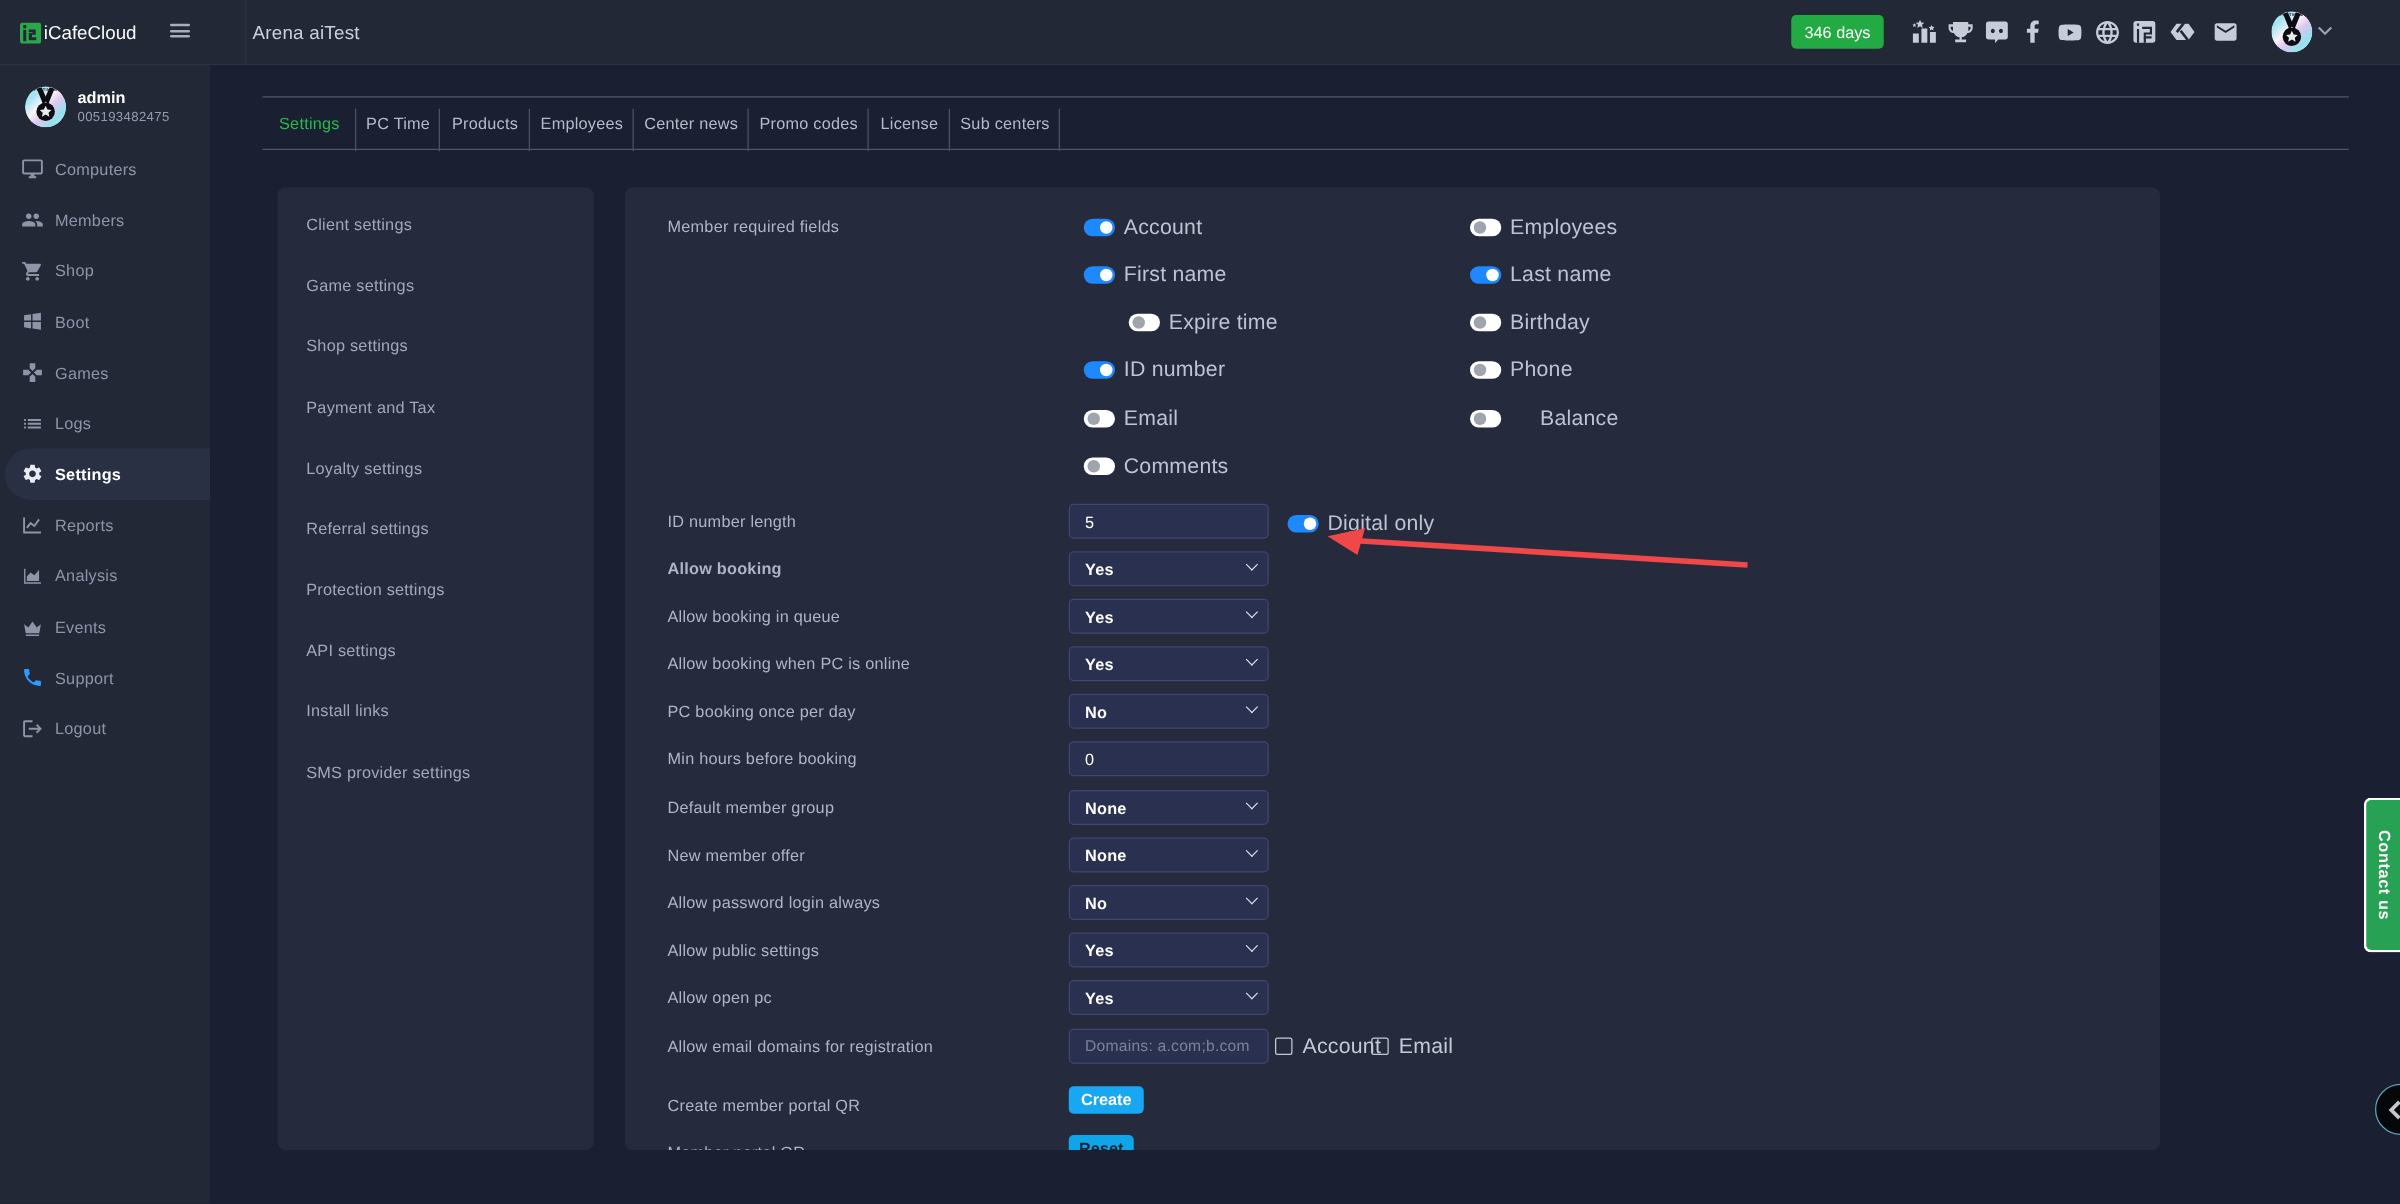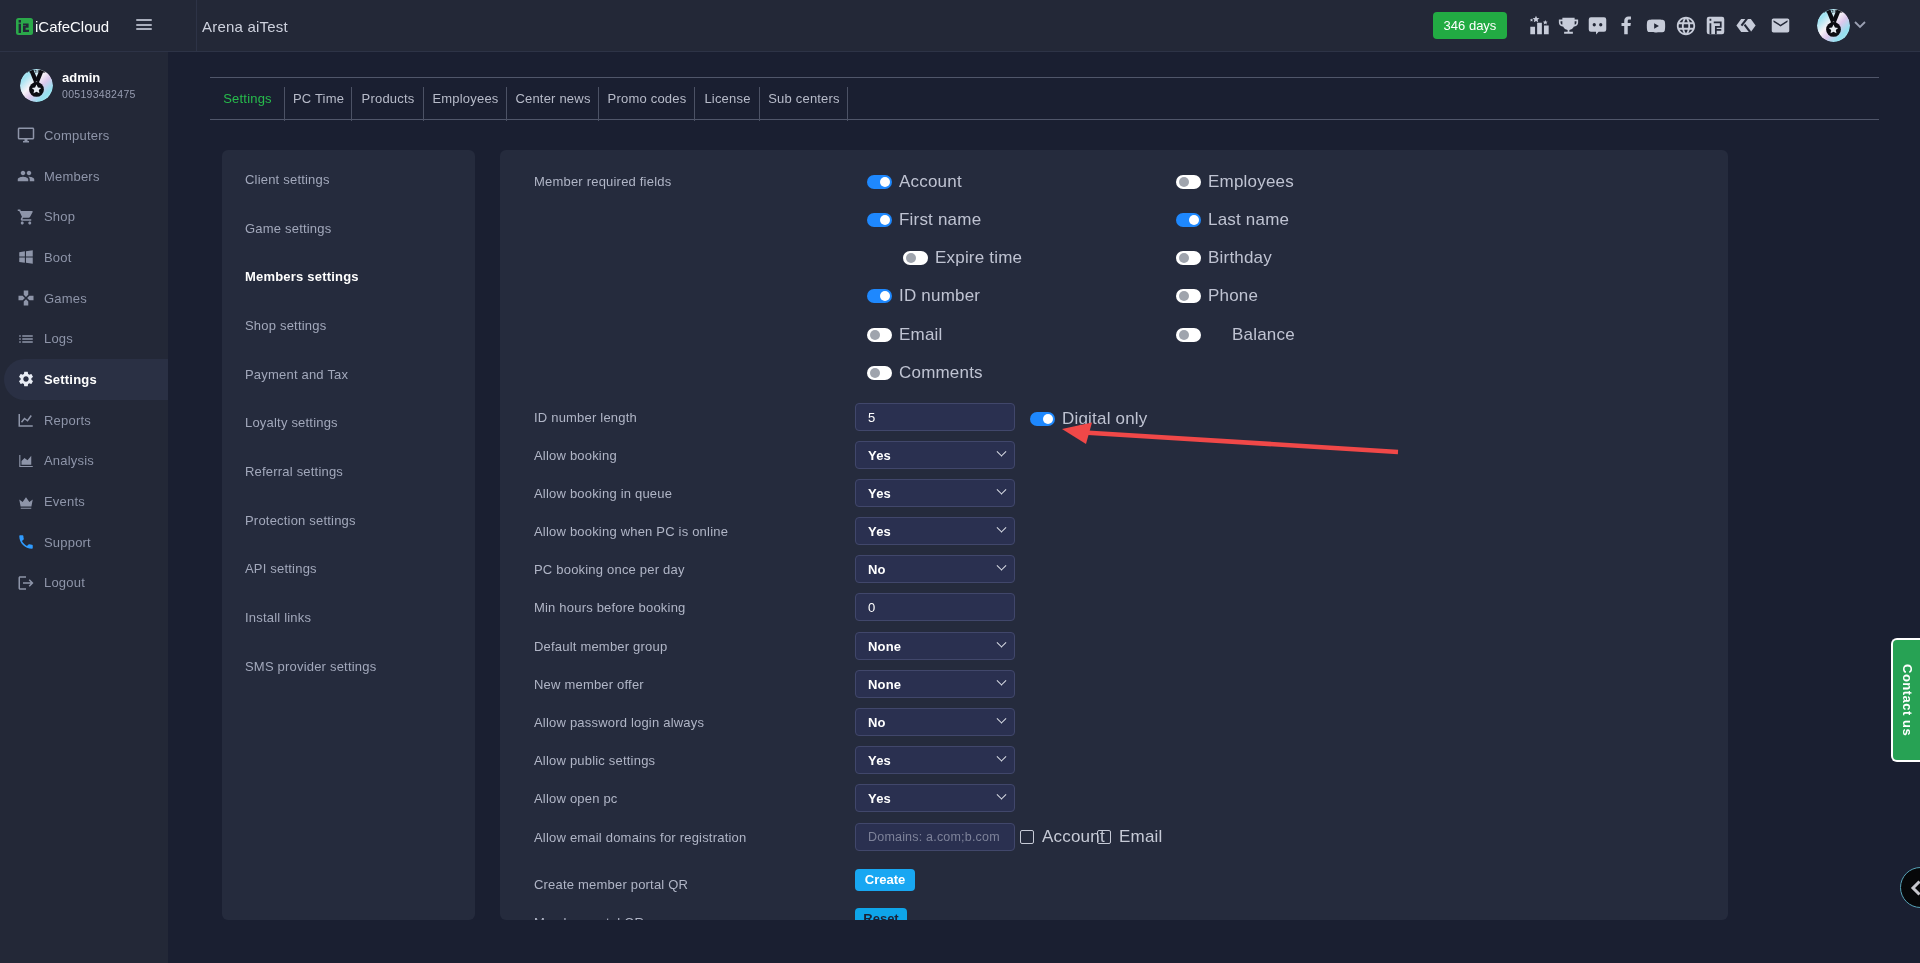--- a/index.html
+++ b/index.html
@@ -65,21 +65,20 @@
       <div class="tab" style="width:72px;">Products</div>
       <div class="tab" style="width:83px;">Employees</div>
       <div class="tab" style="width:92px;">Center news</div>
       <div class="tab" style="width:96px;">Promo codes</div>
       <div class="tab" style="width:65px;">License</div>
       <div class="tab" style="width:88px;">Sub centers</div>
   </div>
   <div class="navcard">
     <div>Client settings</div>
     <div>Game settings</div>
-    <div class="sel">Members settings</div>
     <div>Shop settings</div>
     <div>Payment and Tax</div>
     <div>Loyalty settings</div>
     <div>Referral settings</div>
     <div>Protection settings</div>
     <div>API settings</div>
     <div>Install links</div>
     <div>SMS provider settings</div>
   </div>
   <div class="formcard">
@@ -157,21 +156,21 @@
     <div class="tglrow" style="left:530px; top:269px;">
         <div class="tgl on">
           <div class="knob"></div>
         </div>
         <div class="tgl-lb">Digital only</div>
       </div>
     <svg style="position:absolute; left:560px; top:271px;" width="345" height="40">
       <line x1="16" y1="11" x2="338" y2="31" stroke="#f04848" stroke-width="4.6"></line>
       <polygon points="2,8 32,1.5 26,23" fill="#f04848"></polygon>
     </svg>
-    <div class="flabel" style="top:305px;">Allow booking</div>
+    <div class="flabel" style="top:305px;font-weight:bold;">Allow booking</div>
     <div class="ctrl sel" style="top:291px;">
         <span>Yes</span>
         <span class="selchev"></span>
       </div>
     <div class="flabel" style="top:343px;">Allow booking in queue</div>
     <div class="ctrl sel" style="top:329px;">
         <span>Yes</span>
         <span class="selchev"></span>
       </div>
     <div class="flabel" style="top:381px;">Allow booking when PC is online</div>

